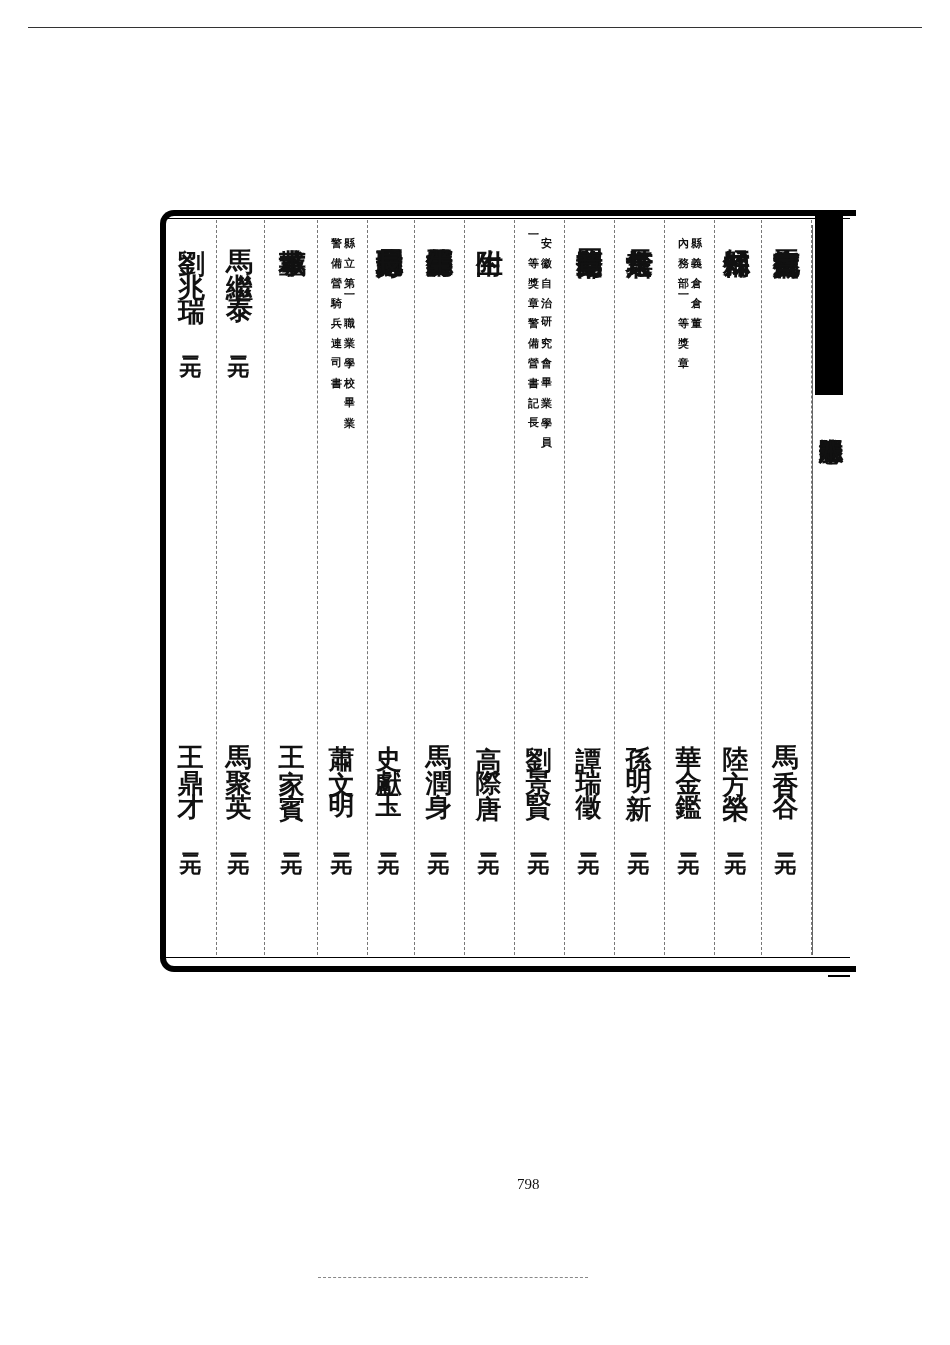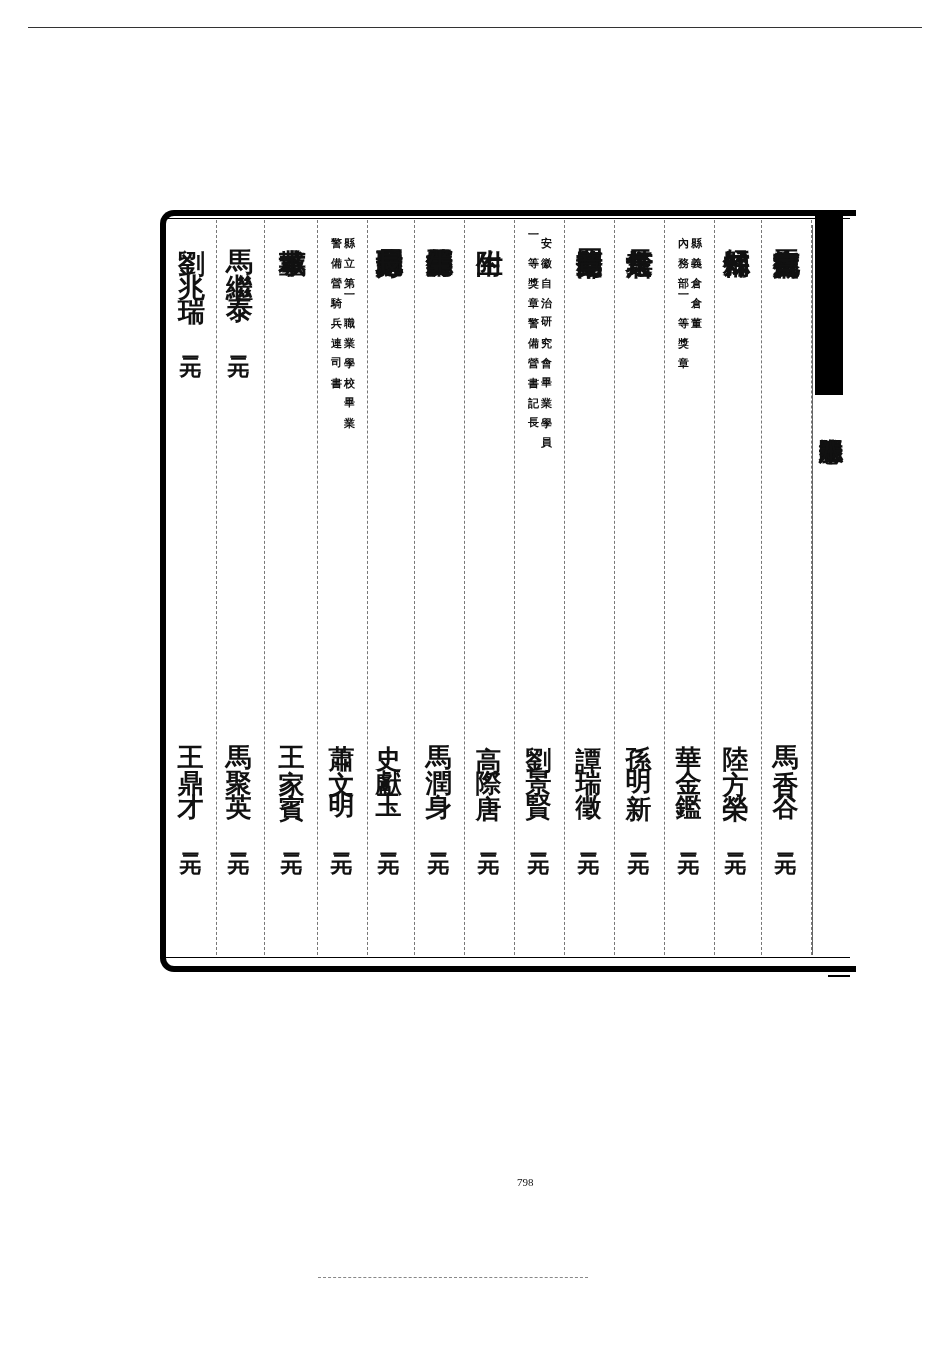--- a/index.html
+++ b/index.html
@@ -22,21 +22,21 @@
   .col .name { display:block; letter-spacing:24px; }
   .col .amount { display:block; margin-top:40px; font-size:22px; }
   .note { position:absolute; top:8px; height:445px; width:100%;
           display:flex; flex-direction:row-reverse; justify-content:center; gap:2px; }
   .note span { writing-mode:vertical-rl; text-orientation:upright;
                font-size:11px; font-weight:bold; letter-spacing:20px; line-height:1; }
   .side-tab { position:absolute; left:815px; top:210px; width:28px; height:185px; background:#000; }
   .side-title { position:absolute; left:815px; top:420px; writing-mode:vertical-rl; text-orientation:upright;
                 font-size:24px; font-weight:bold; letter-spacing:0; }
   .side-line { position:absolute; left:812px; top:225px; width:1px; height:730px; background:#666; }
-  .page-num { position:absolute; left:517px; top:1176px; font-size:11px; font-family:"Liberation Serif",serif; }
+  .page-num { position:absolute; left:517px; top:1176px; font-size:15px; font-family:"Liberation Serif",serif; }
   .tick-right { position:absolute; left:828px; top:975px; width:22px; height:2px; background:#000; }
   .scan-noise { position:absolute; left:318px; top:1277px; width:270px; height:1px;
                 border-top:1px dashed #888; }
 </style>
 </head>
 <body>
 
 <div class="top-rule"></div>
 
 <div class="frame"></div>

